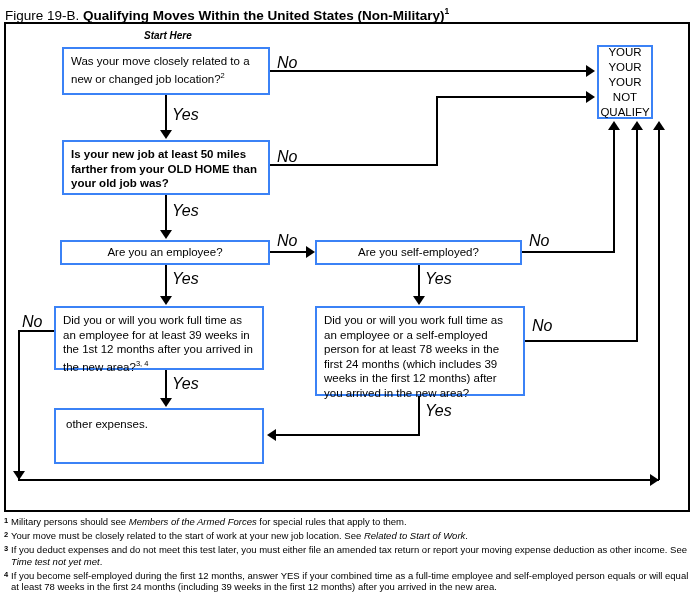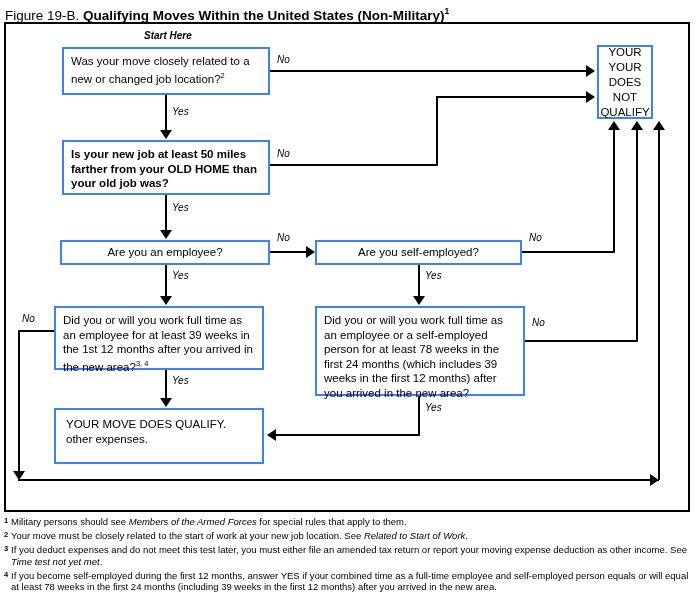--- a/index.html
+++ b/index.html
@@ -42,21 +42,21 @@
   .v{width:2px;}
 
   
   .ar{position:absolute;width:0;height:0;z-index:4;}
   .ar-d{border-left:6px solid transparent;border-right:6px solid transparent;border-top:9px solid #000;}
   .ar-u{border-left:6px solid transparent;border-right:6px solid transparent;border-bottom:9px solid #000;}
   .ar-r{border-top:6px solid transparent;border-bottom:6px solid transparent;border-left:9px solid #000;}
   .ar-l{border-top:6px solid transparent;border-bottom:6px solid transparent;border-right:9px solid #000;}
 
   
-  .elab{position:absolute;font-size:10px;font-style:italic;z-index:7;
+  .elab{position:absolute;font-size:16px;font-style:italic;z-index:7;
         white-space:nowrap;background:transparent;}
   .start-here{position:absolute;font-size:10px;font-style:italic;font-weight:bold;
         z-index:7;white-space:nowrap;}
 
   
   .notes{position:absolute;left:4px;top:516px;width:692px;font-size:9.5px;
          line-height:11.6px;}
   .note{position:relative;padding-left:7px;margin-bottom:2.5px;}
   .note .mk{position:absolute;left:0;top:-1px;font-size:7.5px;font-weight:bold;}
   .note i{font-style:italic;}
@@ -93,29 +93,28 @@
 
   <div class="box" style="left:54px;top:306px;width:210px;height:64px;">
     <span>Did you or will you work full time as an employee for at least 39 weeks in the 1st 12 months after you arrived in the new area?</span><sup>3, 4</sup>
   </div>
 
   <div class="box" style="left:315px;top:306px;width:210px;height:90px;">
     <span>Did you or will you work full time as an employee or a self-employed person for at least 78 weeks in the first 24 months (which includes 39 weeks in the first 12 months) after you arrived in the new area?</span>
   </div>
 
   <div class="box" style="left:54px;top:408px;width:210px;height:56px;padding:7px 10px;">
-    <div>YOUR MOVE DOES QUALIFY.</div>
     <div>other expenses.</div>
   </div>
 
   <div class="box" style="left:597px;top:45px;width:56px;height:74px;padding:0;
               display:flex;flex-direction:column;align-items:center;justify-content:center;text-align:center;line-height:15px;">
     <div>YOUR</div>
     <div>YOUR</div>
-    <div>DOES NOT</div>
+    <div>YOUR NOT</div>
     <div>QUALIFY</div>
   </div>
 
   <div class="v" style="left:165px;top:95px;height:36px;"></div>
   <div class="ar ar-d" style="left:160px;top:130px;"></div>
   <div class="elab" style="left:172px;top:106px;">Yes</div>
 
   <div class="h" style="left:270px;top:70px;width:318px;"></div>
   <div class="ar ar-r" style="left:586px;top:65px;"></div>
   <div class="elab" style="left:277px;top:54px;">No</div>

